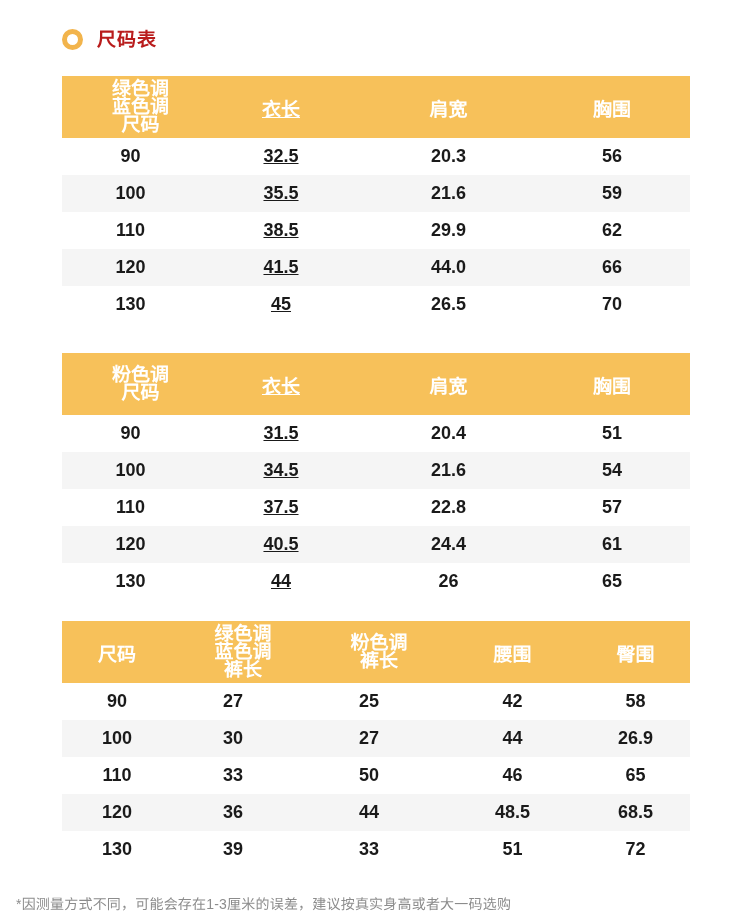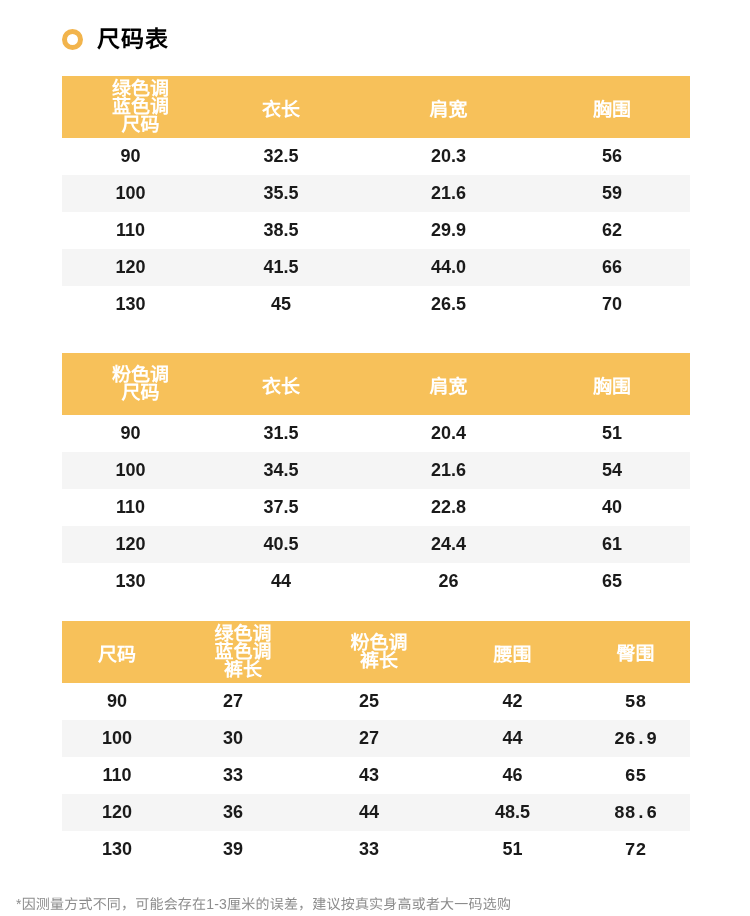--- a/index.html
+++ b/index.html
@@ -37,23 +37,23 @@
   .title-ring {
     width: 21px;
     height: 21px;
     border-radius: 50%;
     border: 5px solid #F2B44C;
     box-sizing: border-box;
     flex: 0 0 auto;
     display: block;
   }
   .title-text {
-    font-size: 23px;
+    font-size: 19px;
     font-weight: bold;
-    color: #000000;
+    color: #b91c1c;
     letter-spacing: 1px;
     line-height: 1;
     white-space: nowrap;
   }
 
   
   .size-table {
     position: absolute;
     left: 62px;
     width: 628px;
@@ -103,30 +103,30 @@
   }
   .size-table tbody tr:nth-child(even) {
     background: #F5F5F5;
   }
   .size-table tbody tr:nth-child(odd) {
     background: #ffffff;
   }
 
   
   .cols-4 th:nth-child(1), .cols-4 td:nth-child(1) { width: 137px; }
-  .cols-4 th:nth-child(2), .cols-4 td:nth-child(2) { width: 164px; }
+  .cols-4 th:nth-child(2), .cols-4 td:nth-child(2) { width: 164px; text-decoration: underline; }
   .cols-4 th:nth-child(3), .cols-4 td:nth-child(3) { width: 171px; }
   .cols-4 th:nth-child(4), .cols-4 td:nth-child(4) { width: 156px; }
 
   
   .cols-5 th:nth-child(1), .cols-5 td:nth-child(1) { width: 110px; }
   .cols-5 th:nth-child(2), .cols-5 td:nth-child(2) { width: 122px; }
   .cols-5 th:nth-child(3), .cols-5 td:nth-child(3) { width: 150px; }
   .cols-5 th:nth-child(4), .cols-5 td:nth-child(4) { width: 137px; }
-  .cols-5 th:nth-child(5), .cols-5 td:nth-child(5) { width: 109px; font-family: Liberation Mono, monospace; }
+  .cols-5 th:nth-child(5), .cols-5 td:nth-child(5) { width: 109px; }
 
   
   .footnote {
     position: absolute;
     left: 16px;
     top: 893px;
     width: 750px;
     text-align: left;
     font-size: 14px;
     color: #8c8c8c;
@@ -217,21 +217,21 @@
       <tr>
         <td>100</td>
         <td>34.5</td>
         <td>21.6</td>
         <td>54</td>
       </tr>
       <tr>
         <td>110</td>
         <td>37.5</td>
         <td>22.8</td>
-        <td>40</td>
+        <td>57</td>
       </tr>
       <tr>
         <td>120</td>
         <td>40.5</td>
         <td>24.4</td>
         <td>61</td>
       </tr>
       <tr>
         <td>130</td>
         <td>44</td>
@@ -273,30 +273,30 @@
       <tr>
         <td>100</td>
         <td>30</td>
         <td>27</td>
         <td>44</td>
         <td>26.9</td>
       </tr>
       <tr>
         <td>110</td>
         <td>33</td>
-        <td>43</td>
+        <td>50</td>
         <td>46</td>
         <td>65</td>
       </tr>
       <tr>
         <td>120</td>
         <td>36</td>
         <td>44</td>
         <td>48.5</td>
-        <td>88.6</td>
+        <td>68.5</td>
       </tr>
       <tr>
         <td>130</td>
         <td>39</td>
         <td>33</td>
         <td>51</td>
         <td>72</td>
       </tr>
     </tbody>
   </table>

